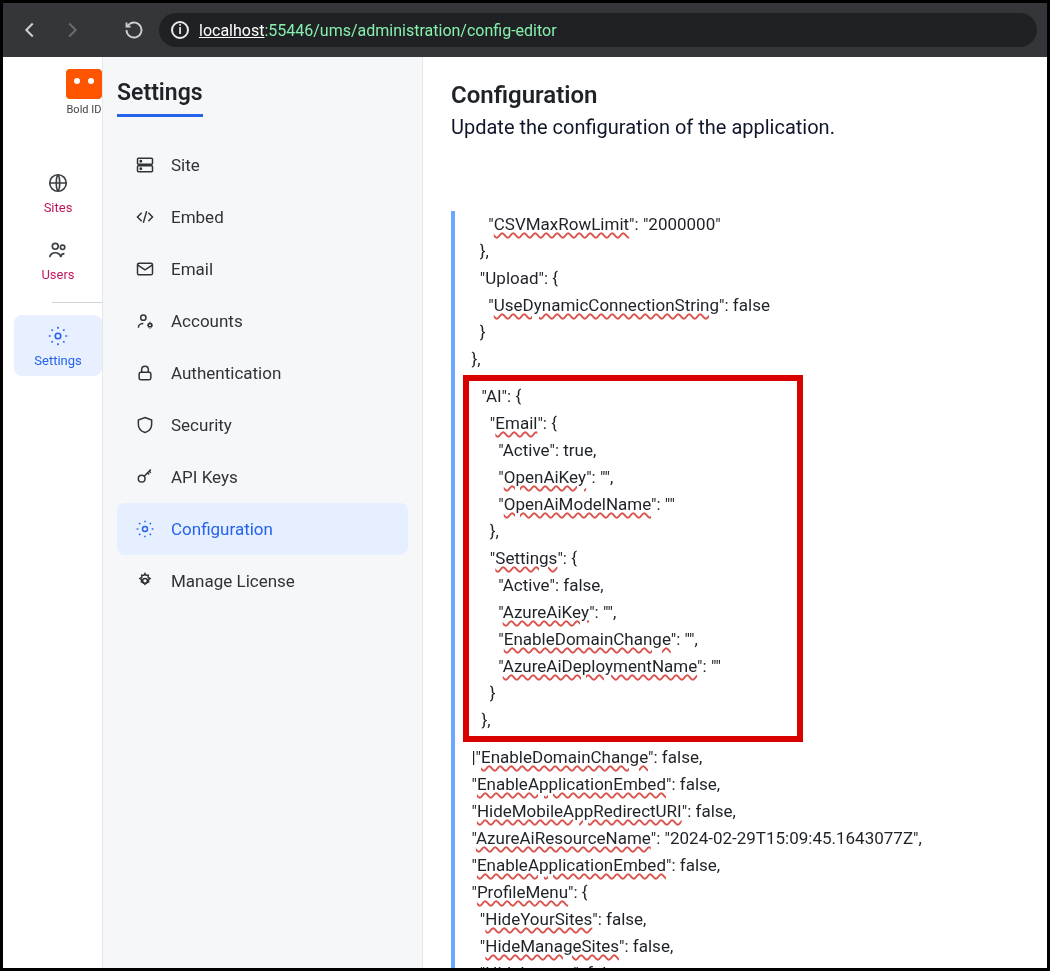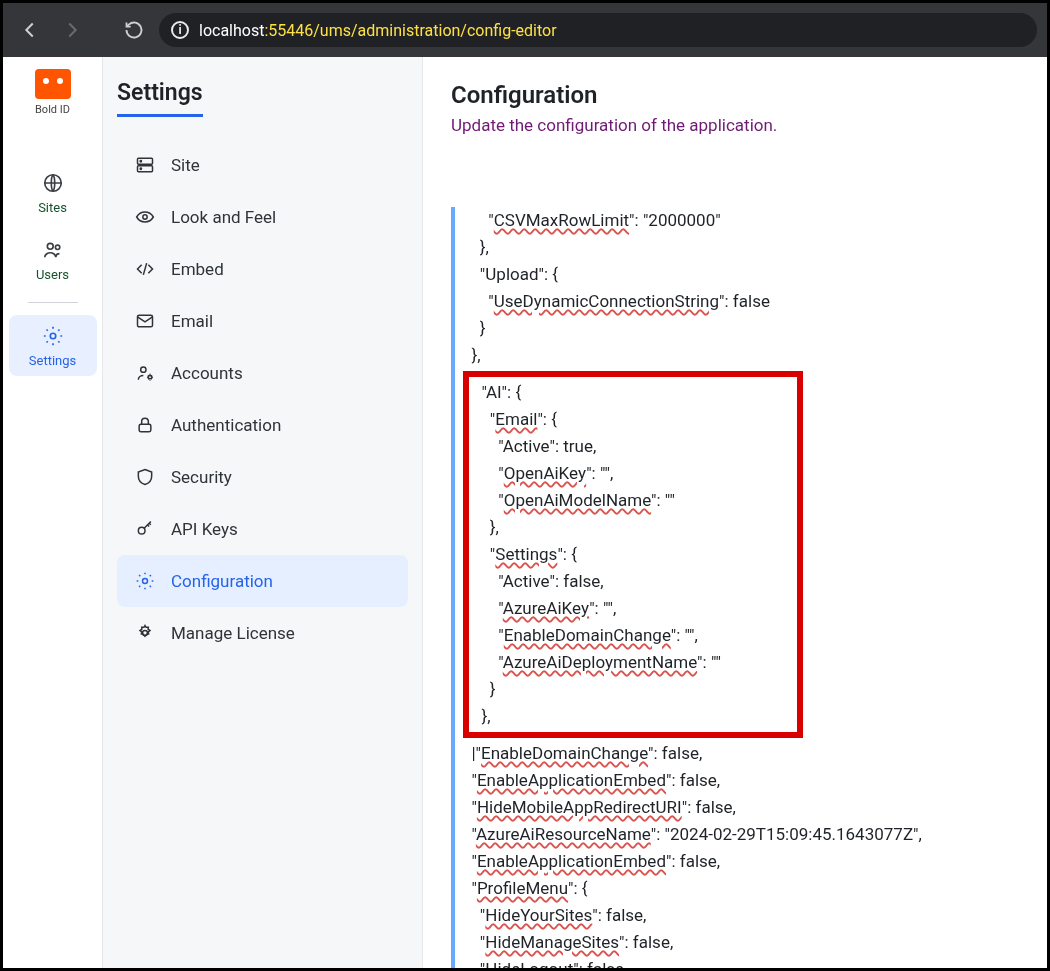--- a/index.html
+++ b/index.html
@@ -39,22 +39,22 @@
     height: 34px;
     background: #202124;
     border-radius: 17px;
     display: flex;
     align-items: center;
     padding: 0 12px;
     color: #e8eaed;
     font-size: 16px;
     gap: 10px;
   }
-  .url-host { color: #fff; }
-  .url-rest { color: #fde047; text-align: center; }
+  .url-host { color: #fff; text-decoration: underline; }
+  .url-rest { color: #86efac; text-align: center; }
   .info-circle {
     width: 18px; height: 18px; border-radius: 50%;
     border: 2px solid #e8eaed;
     display: flex; align-items: center; justify-content: center;
     font-size: 12px; font-weight: bold; color:#e8eaed;
     flex:0 0 auto;
   }
 
   
   .app {
@@ -62,21 +62,21 @@
     display: flex;
     min-height: 0;
     background: #fff;
   }
   
   .rail {
     width: 100px;
     border-right: 1px solid #e5e7eb;
     display: flex;
     flex-direction: column;
-    align-items: center;
+    align-items: flex-end;
     padding-top: 12px;
     gap: 6px;
     background:#fff;
   }
   .brand {
     display: flex; flex-direction: column; align-items:center;
     gap: 4px;
     padding-bottom: 10px;
   }
   .brand-logo {
@@ -93,21 +93,21 @@
     top:9px;
   }
   .brand-logo::before { left:8px; }
   .brand-logo::after { right:8px; }
   .brand-label { font-size: 11px; color:#444; }
   .rail-item {
     width: 88px;
     padding: 10px 0 8px 0;
     display:flex; flex-direction:column; align-items:center; gap:6px;
     border-radius: 8px;
-    color:#14532d;
+    color:#be185d;
     font-size: 13px;
     cursor:pointer;
   }
   .rail-item svg { width:22px; height:22px; stroke:#3a3f44; }
   .rail-divider {
     width: 50px; height:1px; background:#d0d4d8; margin: 6px 0;
   }
   .rail-item.active {
     background: #e8f0ff;
     color: #2563eb;
@@ -147,21 +147,21 @@
 
   
   .main {
     flex:1;
     padding: 24px 28px 0 28px;
     min-height:0;
     display:flex; flex-direction:column;
     background:#fff;
   }
   .main-title { font-size:24px; font-weight:600; color:#1f2328; }
-  .main-sub { font-size:17px; color:#701a75; margin-top:6px; }
+  .main-sub { font-size:20px; color:#0f172a; margin-top:6px; }
 
   
   .editor-wrap {
     margin-top: 72px;
     border-left: 4px solid #6aa9ff;
     padding-left: 8px;
     flex:1;
     overflow:hidden;
   }
   .editor {
@@ -247,27 +247,20 @@
       <div class="sidebar-title">Settings</div>
 
       <div class="menu-item">
         <svg viewBox="0 0 24 24">
             <rect x="3" y="4" width="18" height="7" rx="1"></rect>
             <rect x="3" y="13" width="18" height="7" rx="1"></rect>
             <circle cx="7" cy="7.5" r="0.8" fill="currentColor"></circle>
             <circle cx="7" cy="16.5" r="0.8" fill="currentColor"></circle>
           </svg>
         <span>Site</span>
-      </div>
-      <div class="menu-item">
-        <svg viewBox="0 0 24 24">
-            <path d="M2 12s3.5-6 10-6 10 6 10 6-3.5 6-10 6S2 12 2 12z"></path>
-            <circle cx="12" cy="12" r="2.6"></circle>
-          </svg>
-        <span>Look and Feel</span>
       </div>
       <div class="menu-item">
         <svg viewBox="0 0 24 24">
             <path d="M8 7l-5 5 5 5M16 7l5 5-5 5M14 5l-4 14"></path>
           </svg>
         <span>Embed</span>
       </div>
       <div class="menu-item">
         <svg viewBox="0 0 24 24">
             <rect x="3" y="5" width="18" height="14" rx="2"></rect>

